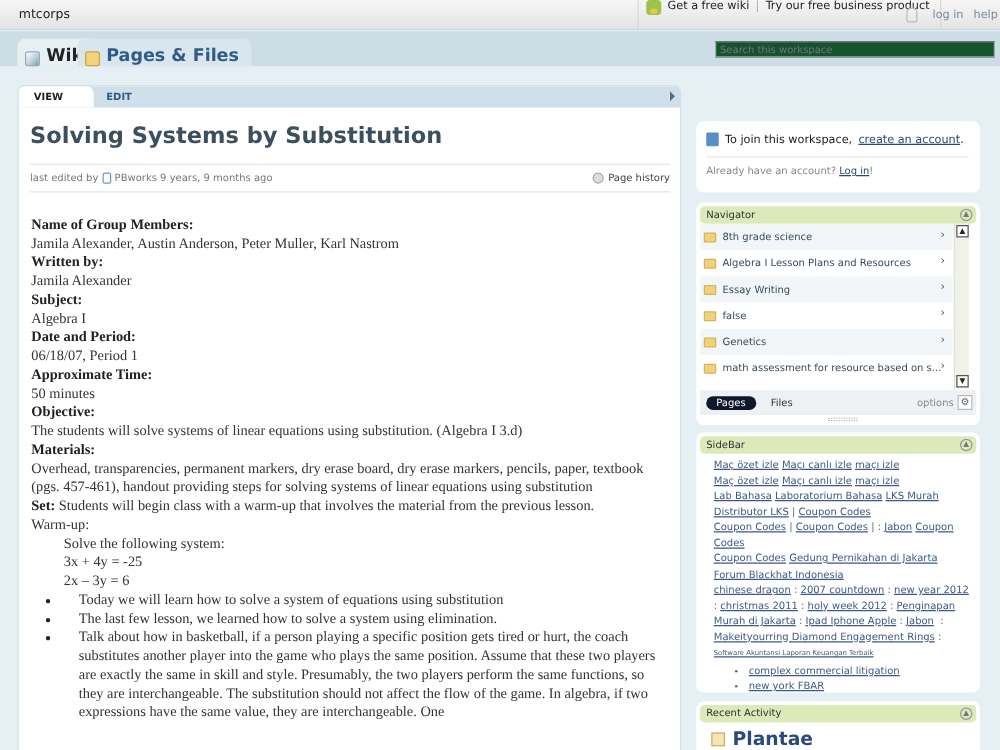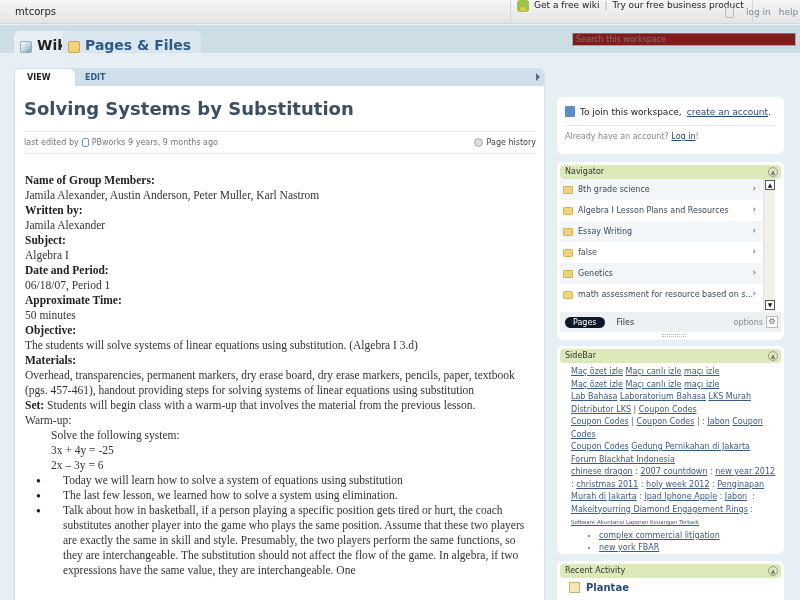--- a/index.html
+++ b/index.html
@@ -18,21 +18,21 @@
   .userlinks span.lnk { color: #7a8a99; }
 
   
   .tabstrip { position: absolute; left: 0; top: 25px; width: 800px; height: 28px; background: #cddde6; }
   .wtab { position: absolute; top: 6px; height: 22px; border-radius: 6px 6px 0 0; display: flex; align-items: flex-end; gap: 5px; padding: 0 10px 0 6px; font-size: 14px; font-weight: bold; }
   .wtab.active { left: 14px; background: #e6eff4; color: #222; }
   .wtab.inactive { left: 62px; background: #d9e6ed; color: #2f5c86; }
   .tab-ico { width: 12px; height: 12px; display: inline-block; border-radius: 2px; }
   .wiki-ico { background: linear-gradient(135deg, #fff 0%, #bcd 60%, #6a9 100%); border: 1px solid #9ab; }
   .pages-ico { background: #f2d27a; border: 1px solid #c9a64a; }
-  .search { position: absolute; left: 572px; top: 33px; width: 224px; height: 13px; background: #7f1d1d; border: 1px solid #9aa; border-top-color: #777; font-size: 8px; color: #aaa; padding: 1px 3px; font-family: "DejaVu Sans", sans-serif; }
+  .search { position: absolute; left: 572px; top: 33px; width: 224px; height: 13px; background: #14532d; border: 1px solid #9aa; border-top-color: #777; font-size: 8px; color: #aaa; padding: 1px 3px; font-family: "DejaVu Sans", sans-serif; }
 
   
   .main { position: absolute; left: 14px; top: 68px; width: 531px; height: 540px; background: #fff; border-radius: 6px 6px 0 0; border: 1px solid #d4e1e8; overflow: hidden; }
   .viewtabs { height: 17px; background: #cfe0ea; position: relative; }
   .vtab { position: absolute; top: 0; height: 17px; line-height: 17px; font-size: 8px; font-weight: bold; padding: 0 12px; }
   .vtab.view { left: 0; background: #fff; color: #222; border-radius: 0 6px 0 0; width: 60px; }
   .vtab.edit { left: 58px; color: #2f5c86; }
   .collapse-arrow { position: absolute; right: 4px; top: 4px; width: 0; height: 0; border-left: 4px solid #667; border-top: 4px solid transparent; border-bottom: 4px solid transparent; }
   .title { position: absolute; left: 9px; top: 29px; font-size: 18px; font-weight: bold; color: #3b4f5e; font-family: "DejaVu Sans", sans-serif; }
   .metaline { position: absolute; left: 9px; top: 62px; width: 512px; border-top: 1px solid #e6e6e6; border-bottom: 1px solid #e6e6e6; height: 23px; display: flex; align-items: center; font-size: 8px; color: #777; }
@@ -73,21 +73,21 @@
   .gear { width: 12px; height: 12px; border: 1px solid #bbb; background: #fff; font-size: 8px; line-height: 10px; text-align: center; color: #666; margin-right: 3px; }
   .grip { position: absolute; left: 105px; top: 172px; width: 24px; height: 3px; border-top: 1px dotted #bbb; border-bottom: 1px dotted #bbb; }
 
   .sidebar { top: 346px; height: 208px; }
   .sbody { position: absolute; left: 14px; top: 20px; width: 205px; font-size: 8px; line-height: 12.5px; color: #666; font-family: "DejaVu Sans", sans-serif; }
   .sbody a { color: #3c5a85; }
   .sbody .tiny { font-size: 5.5px; }
   .sbody ul { list-style: disc; padding-left: 28px; margin-top: 1px; }
 
   .recent { top: 561px; height: 50px; }
-  .ritem { position: absolute; left: 12px; top: 21px; display: flex; align-items: center; gap: 6px; font-size: 10px; }
+  .ritem { position: absolute; left: 12px; top: 21px; display: flex; align-items: center; gap: 6px; font-size: 15px; }
   .pencil { width: 11px; height: 11px; background: #f6e6b4; border: 1px solid #c9b070; display: inline-block; }
   .ritem a { color: #2a4a7a; font-weight: bold; text-decoration: none; }
 </style>
 </head>
 <body>
 
 <div class="topbar">
   <span class="brand">mtcorps</span>
   <div class="promo">
     <span class="frog"></span>

